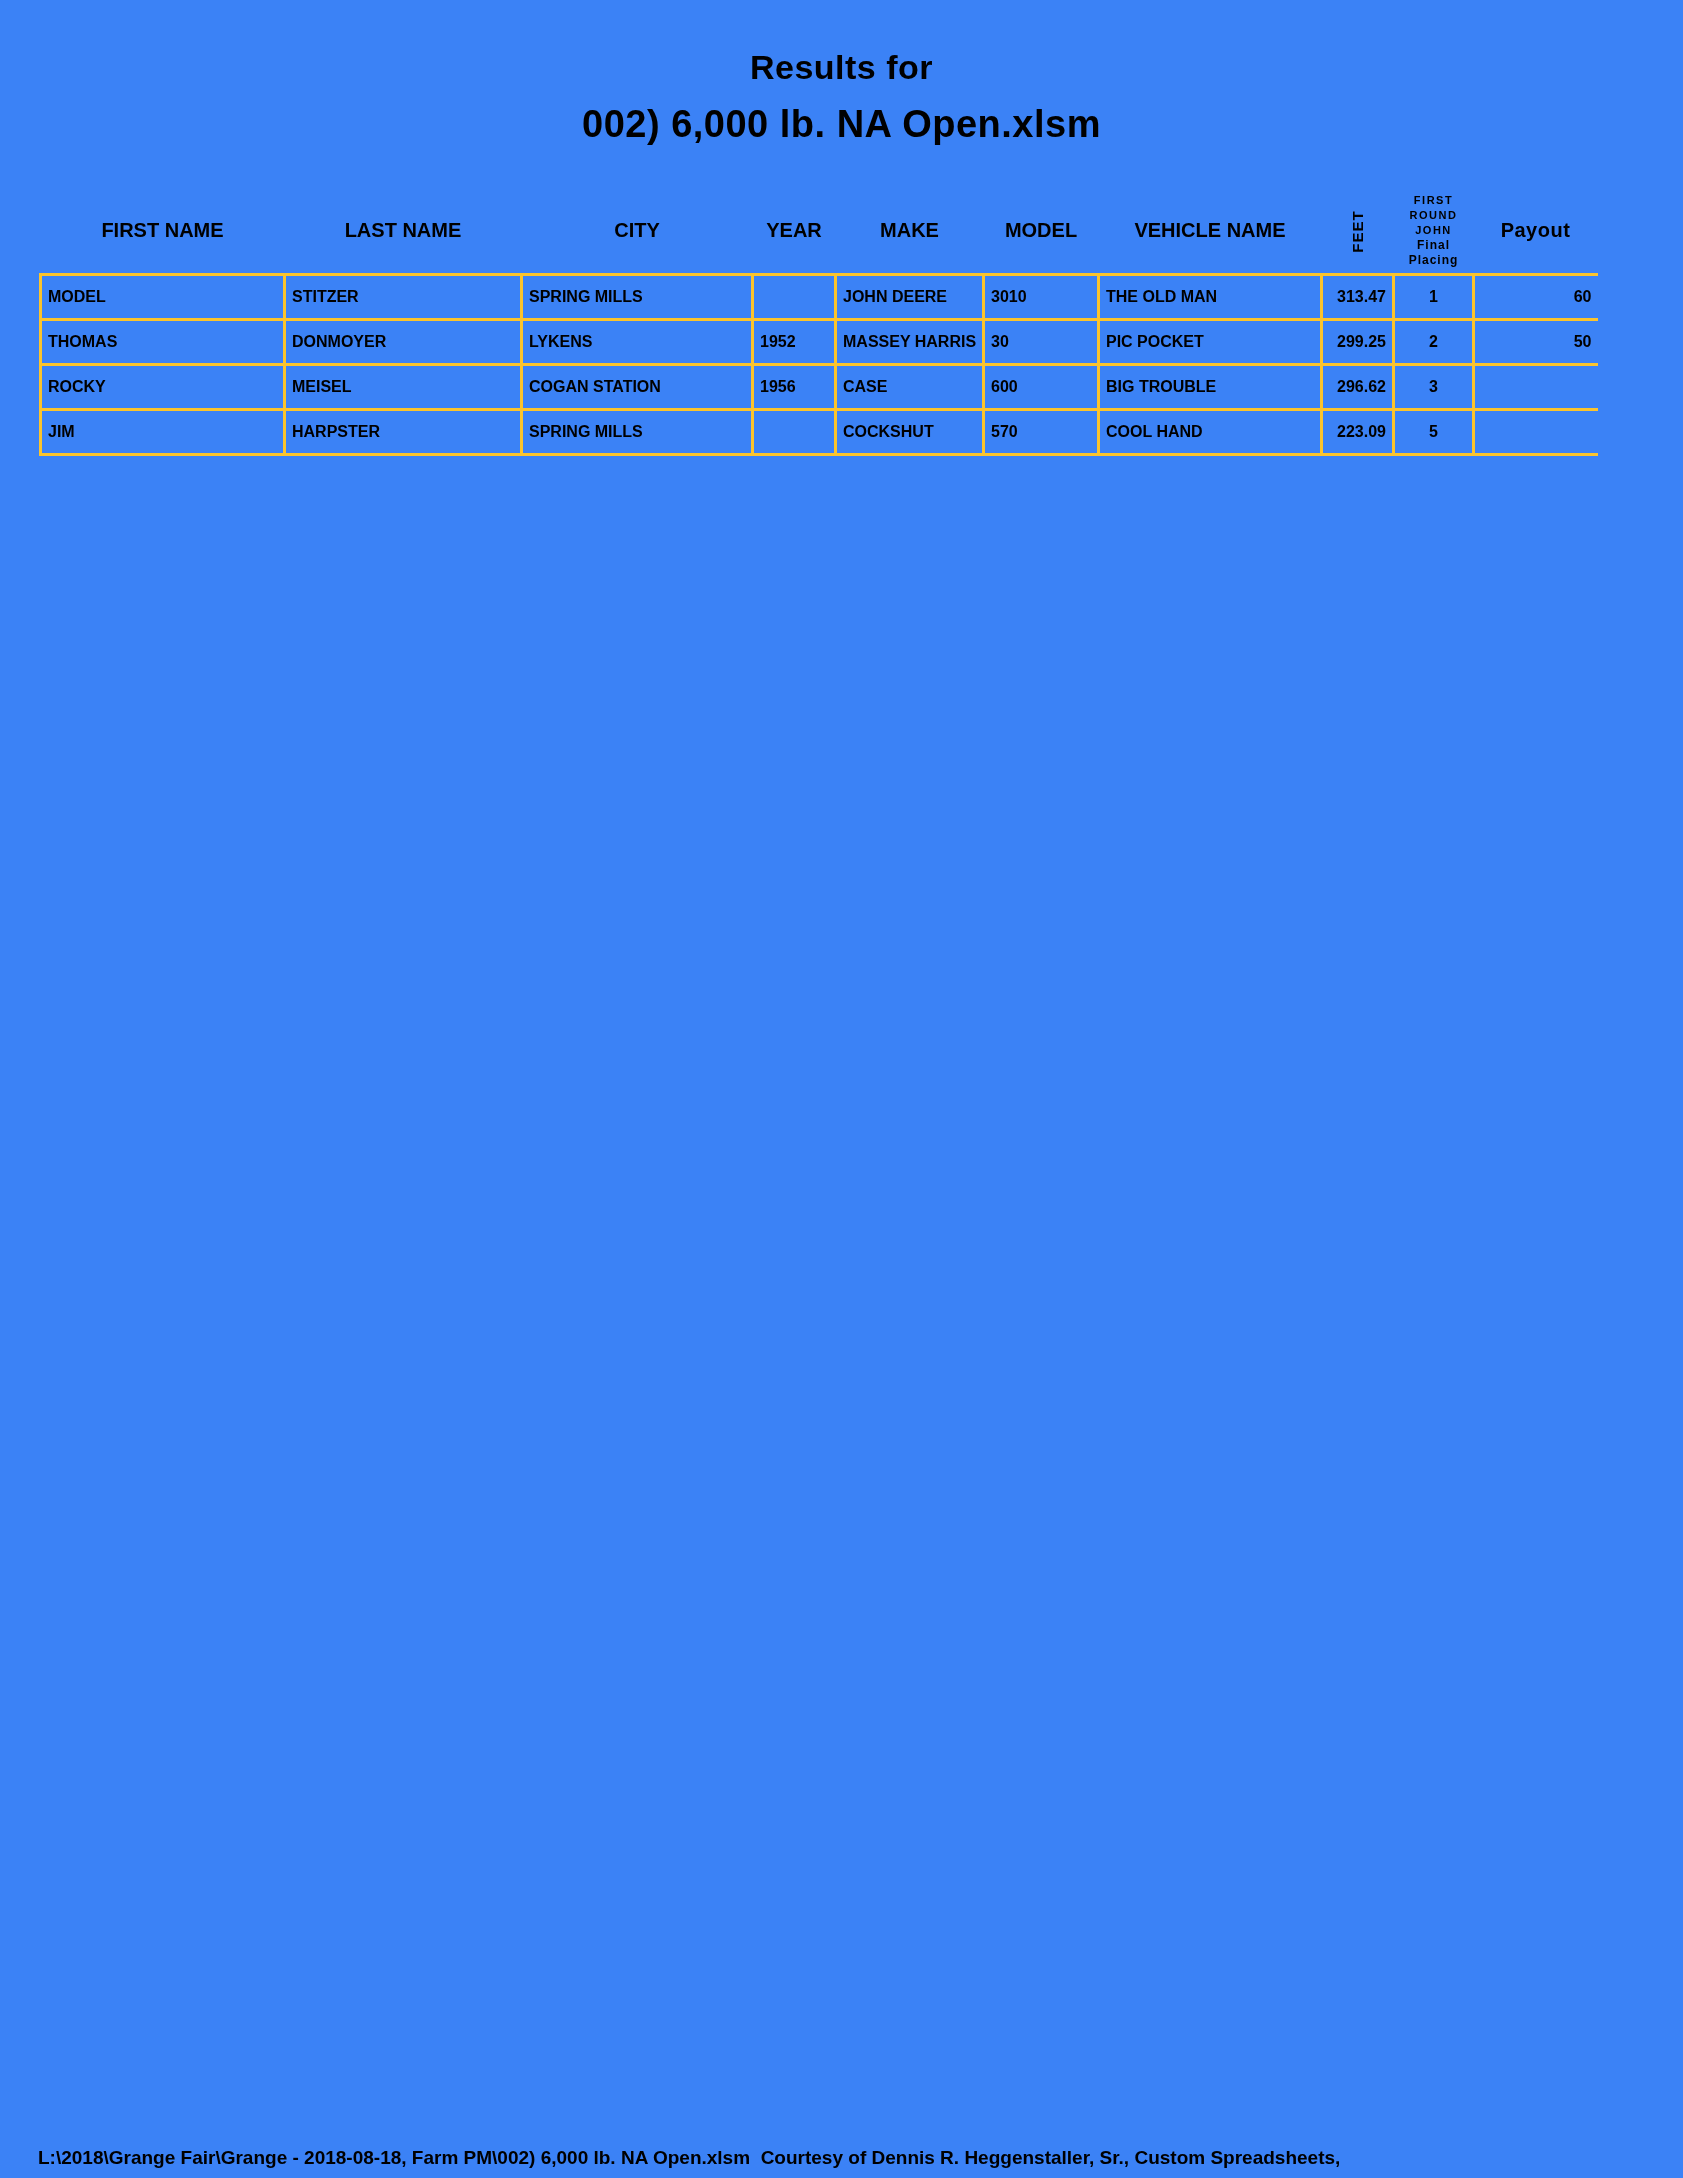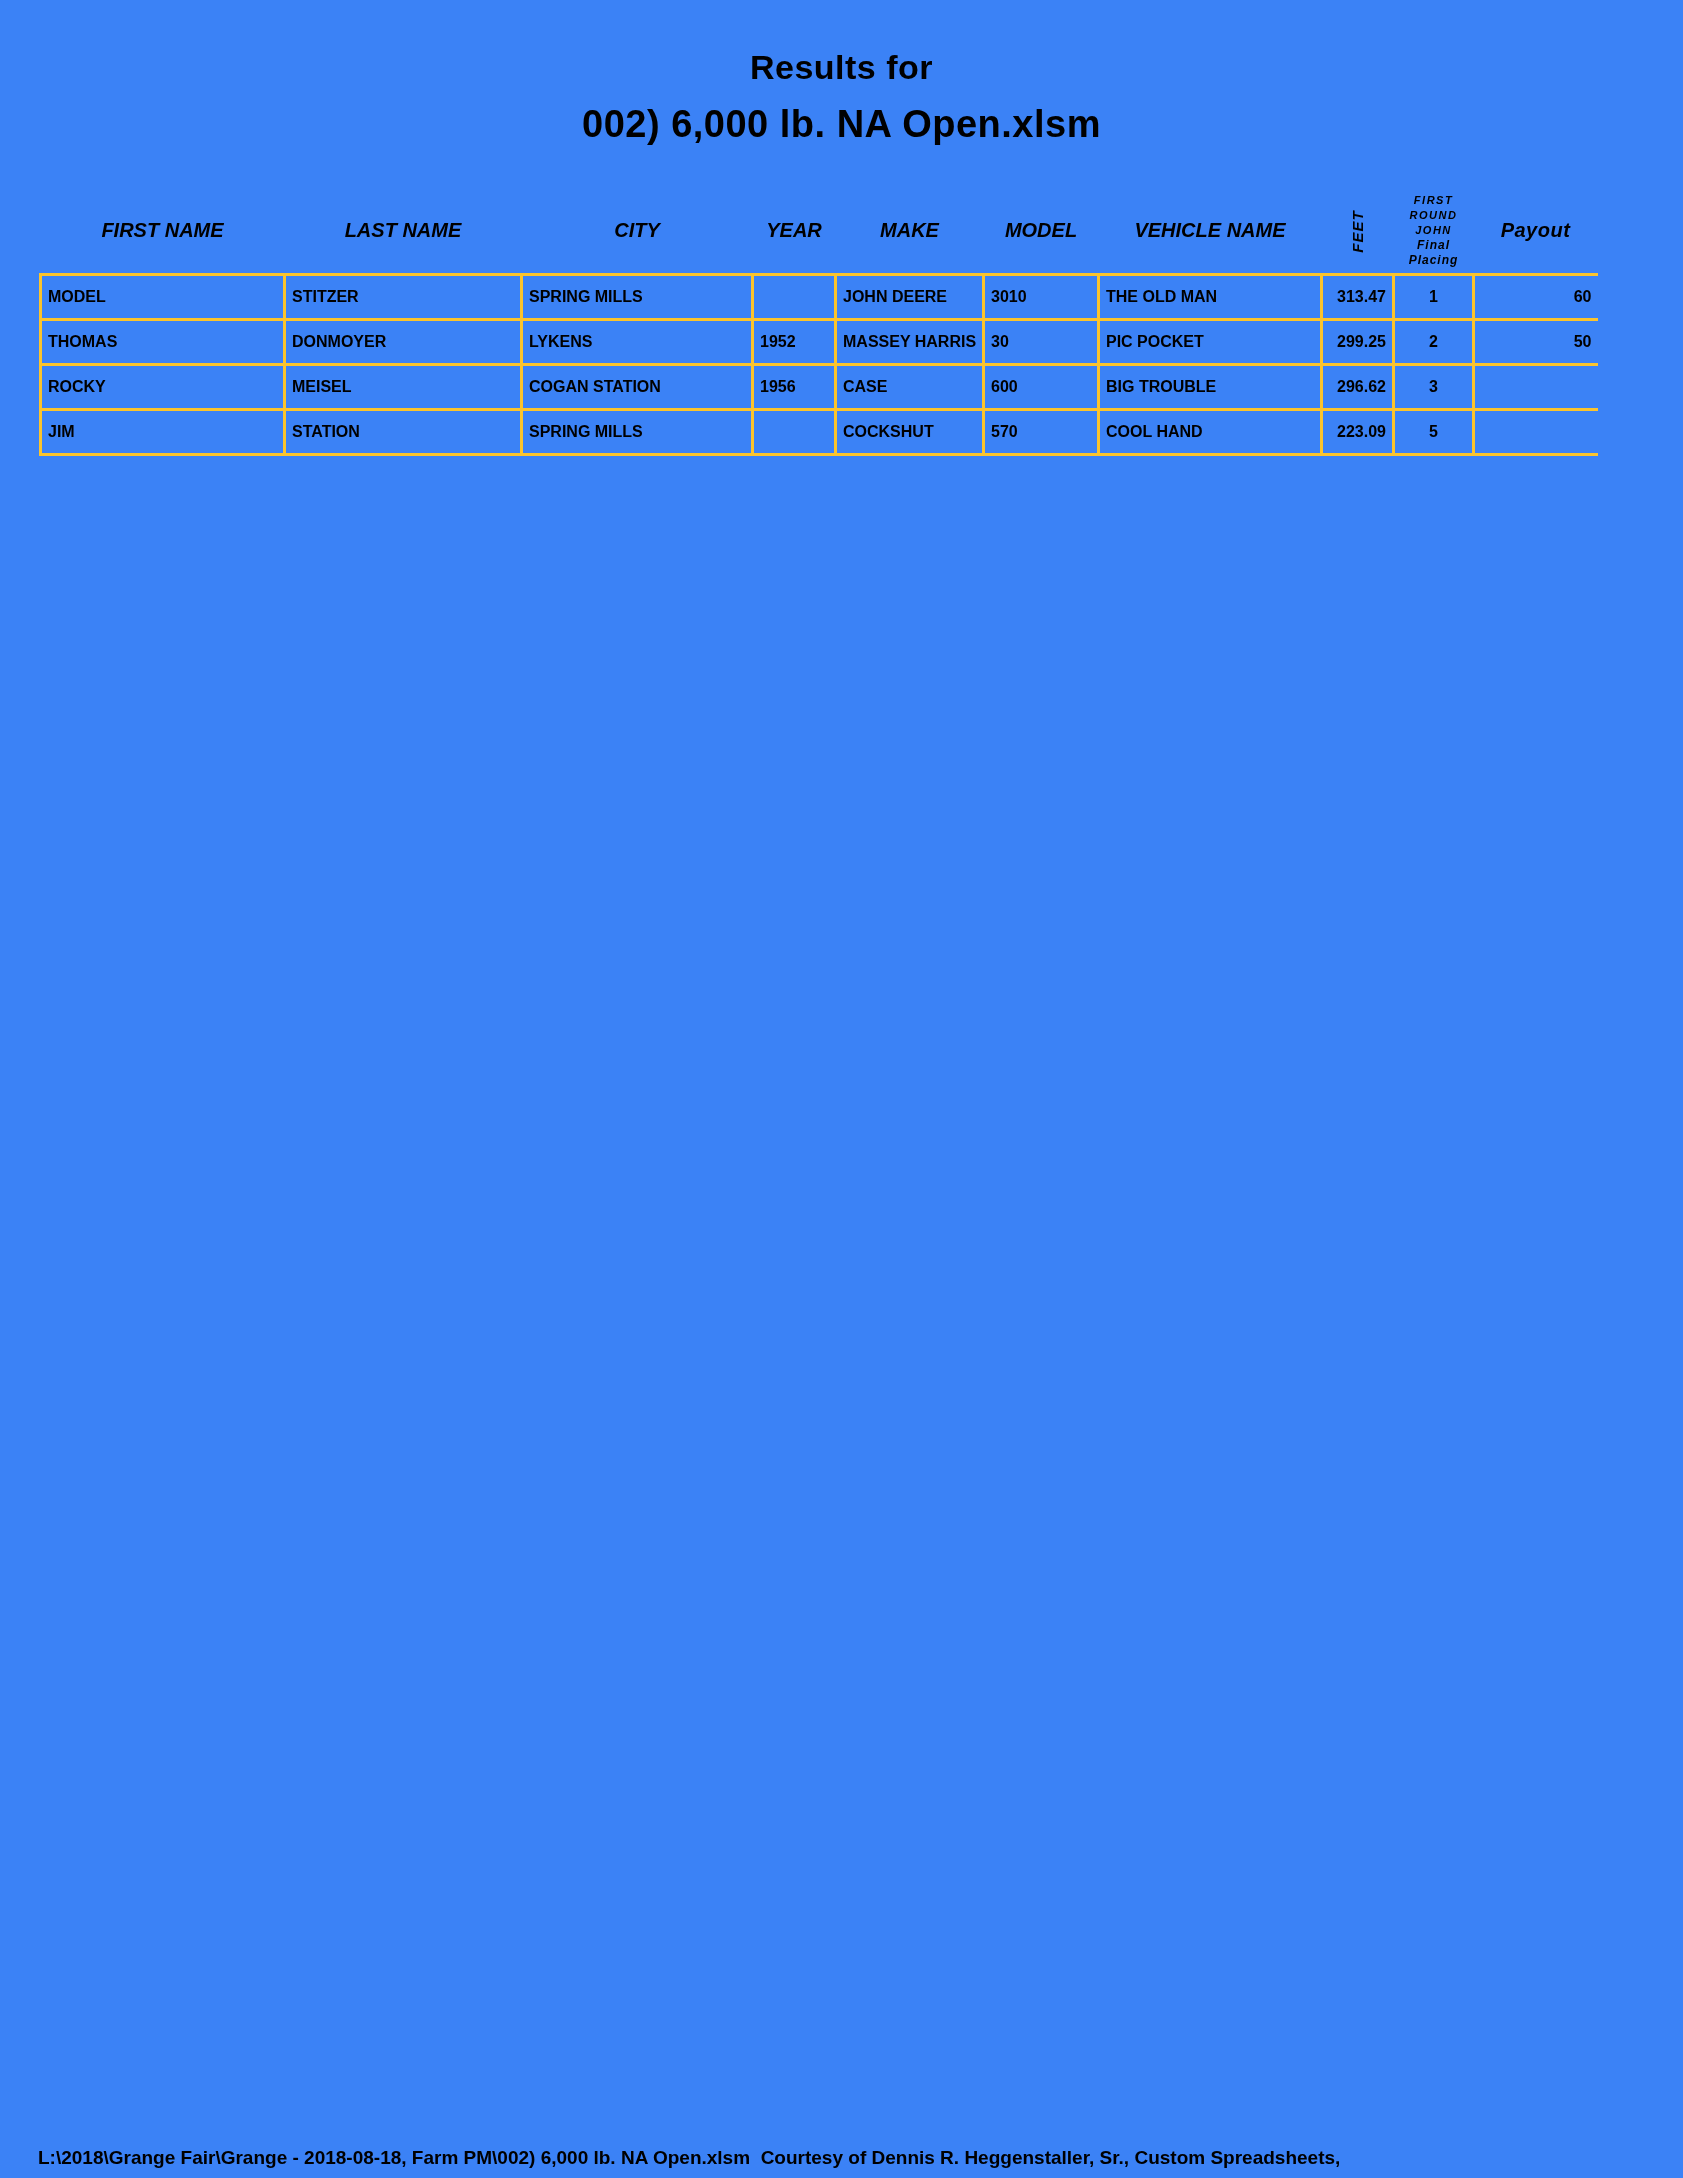--- a/index.html
+++ b/index.html
@@ -32,21 +32,20 @@
     border-collapse: collapse;
     table-layout: fixed;
   }
   table.results th {
     border: none;
     font-size: 20px;
     text-align: center;
     vertical-align: middle;
     height: 86px;
     padding: 0;
-    font-style: italic;
   }
   table.results td {
     border: 3px solid #FBC42D;
     height: 45px;
     font-size: 16px;
     vertical-align: middle;
     padding: 0 6px;
     white-space: nowrap;
     overflow: hidden;
   }
@@ -154,21 +153,21 @@
           <td class="col-year">1956</td>
           <td class="col-make">CASE</td>
           <td class="col-model">600</td>
           <td class="col-vehicle_name">BIG TROUBLE</td>
           <td class="col-feet">296.62</td>
           <td class="col-placing">3</td>
           <td class="col-payout"></td>
         </tr>
         <tr>
           <td class="col-first_name">JIM</td>
-          <td class="col-last_name">STATION</td>
+          <td class="col-last_name">HARPSTER</td>
           <td class="col-city">SPRING MILLS</td>
           <td class="col-year"></td>
           <td class="col-make">COCKSHUT</td>
           <td class="col-model">570</td>
           <td class="col-vehicle_name">COOL HAND</td>
           <td class="col-feet">223.09</td>
           <td class="col-placing">5</td>
           <td class="col-payout"></td>
         </tr>
       </tbody>

